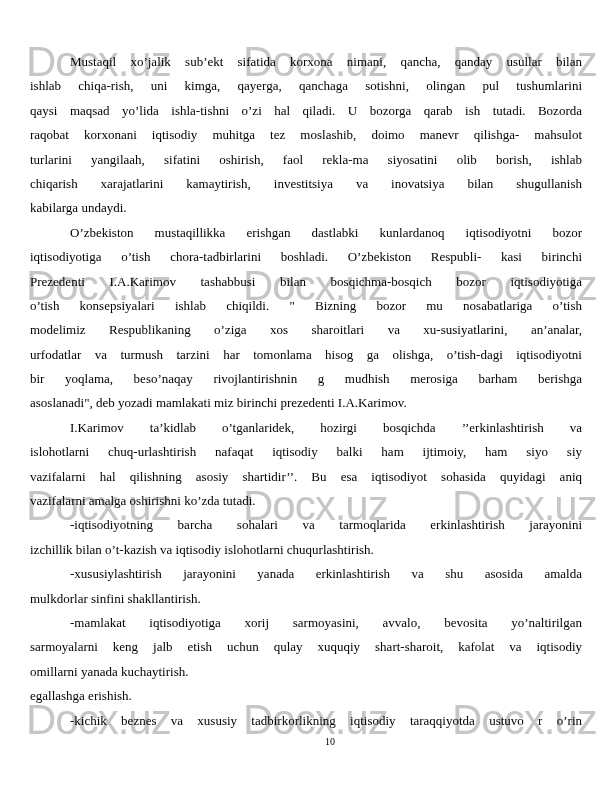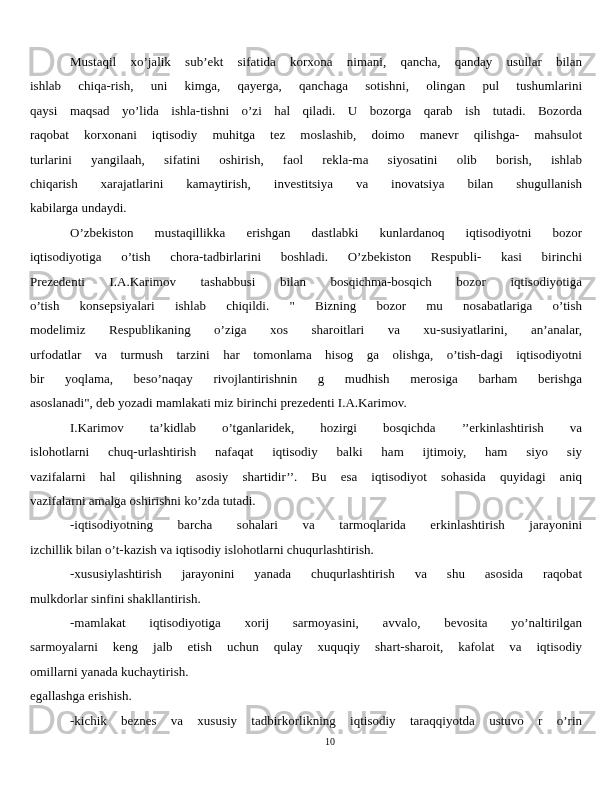--- a/index.html
+++ b/index.html
@@ -93,21 +93,21 @@
         <div class="line indent">I.Karimov ta’kidlab o’tganlaridek, hozirgi bosqichda ’’erkinlashtirish va</div>
         <div class="line">islohotlarni chuq-urlashtirish nafaqat iqtisodiy balki ham ijtimoiy, ham siyo siy</div>
         <div class="line">vazifalarni hal qilishning asosiy shartidir’’. Bu esa iqtisodiyot sohasida quyidagi aniq</div>
         <div class="line plast">vazifalarni amalga oshirishni ko’zda tutadi.</div>
       </div>
       <div class="para">
         <div class="line indent">-iqtisodiyotning barcha sohalari va tarmoqlarida erkinlashtirish jarayonini</div>
         <div class="line plast">izchillik bilan o’t-kazish va iqtisodiy islohotlarni chuqurlashtirish.</div>
       </div>
       <div class="para">
-        <div class="line indent">-xususiylashtirish jarayonini yanada chuqurlashtirish va shu asosida raqobat</div>
+        <div class="line indent">-xususiylashtirish jarayonini yanada erkinlashtirish va shu asosida amalda</div>
         <div class="line plast">mulkdorlar sinfini shakllantirish.</div>
       </div>
       <div class="para">
         <div class="line indent">-mamlakat iqtisodiyotiga xorij sarmoyasini, avvalo, bevosita yo’naltirilgan</div>
         <div class="line">sarmoyalarni keng jalb etish uchun qulay xuquqiy shart-sharoit, kafolat va iqtisodiy</div>
         <div class="line plast">omillarni yanada kuchaytirish.</div>
       </div>
       <div class="para">
         <div class="line plast">egallashga erishish.</div>
         <div class="line indent">-kichik beznes va xususiy tadbirkorlikning iqtisodiy taraqqiyotda ustuvo r o’rin</div>

